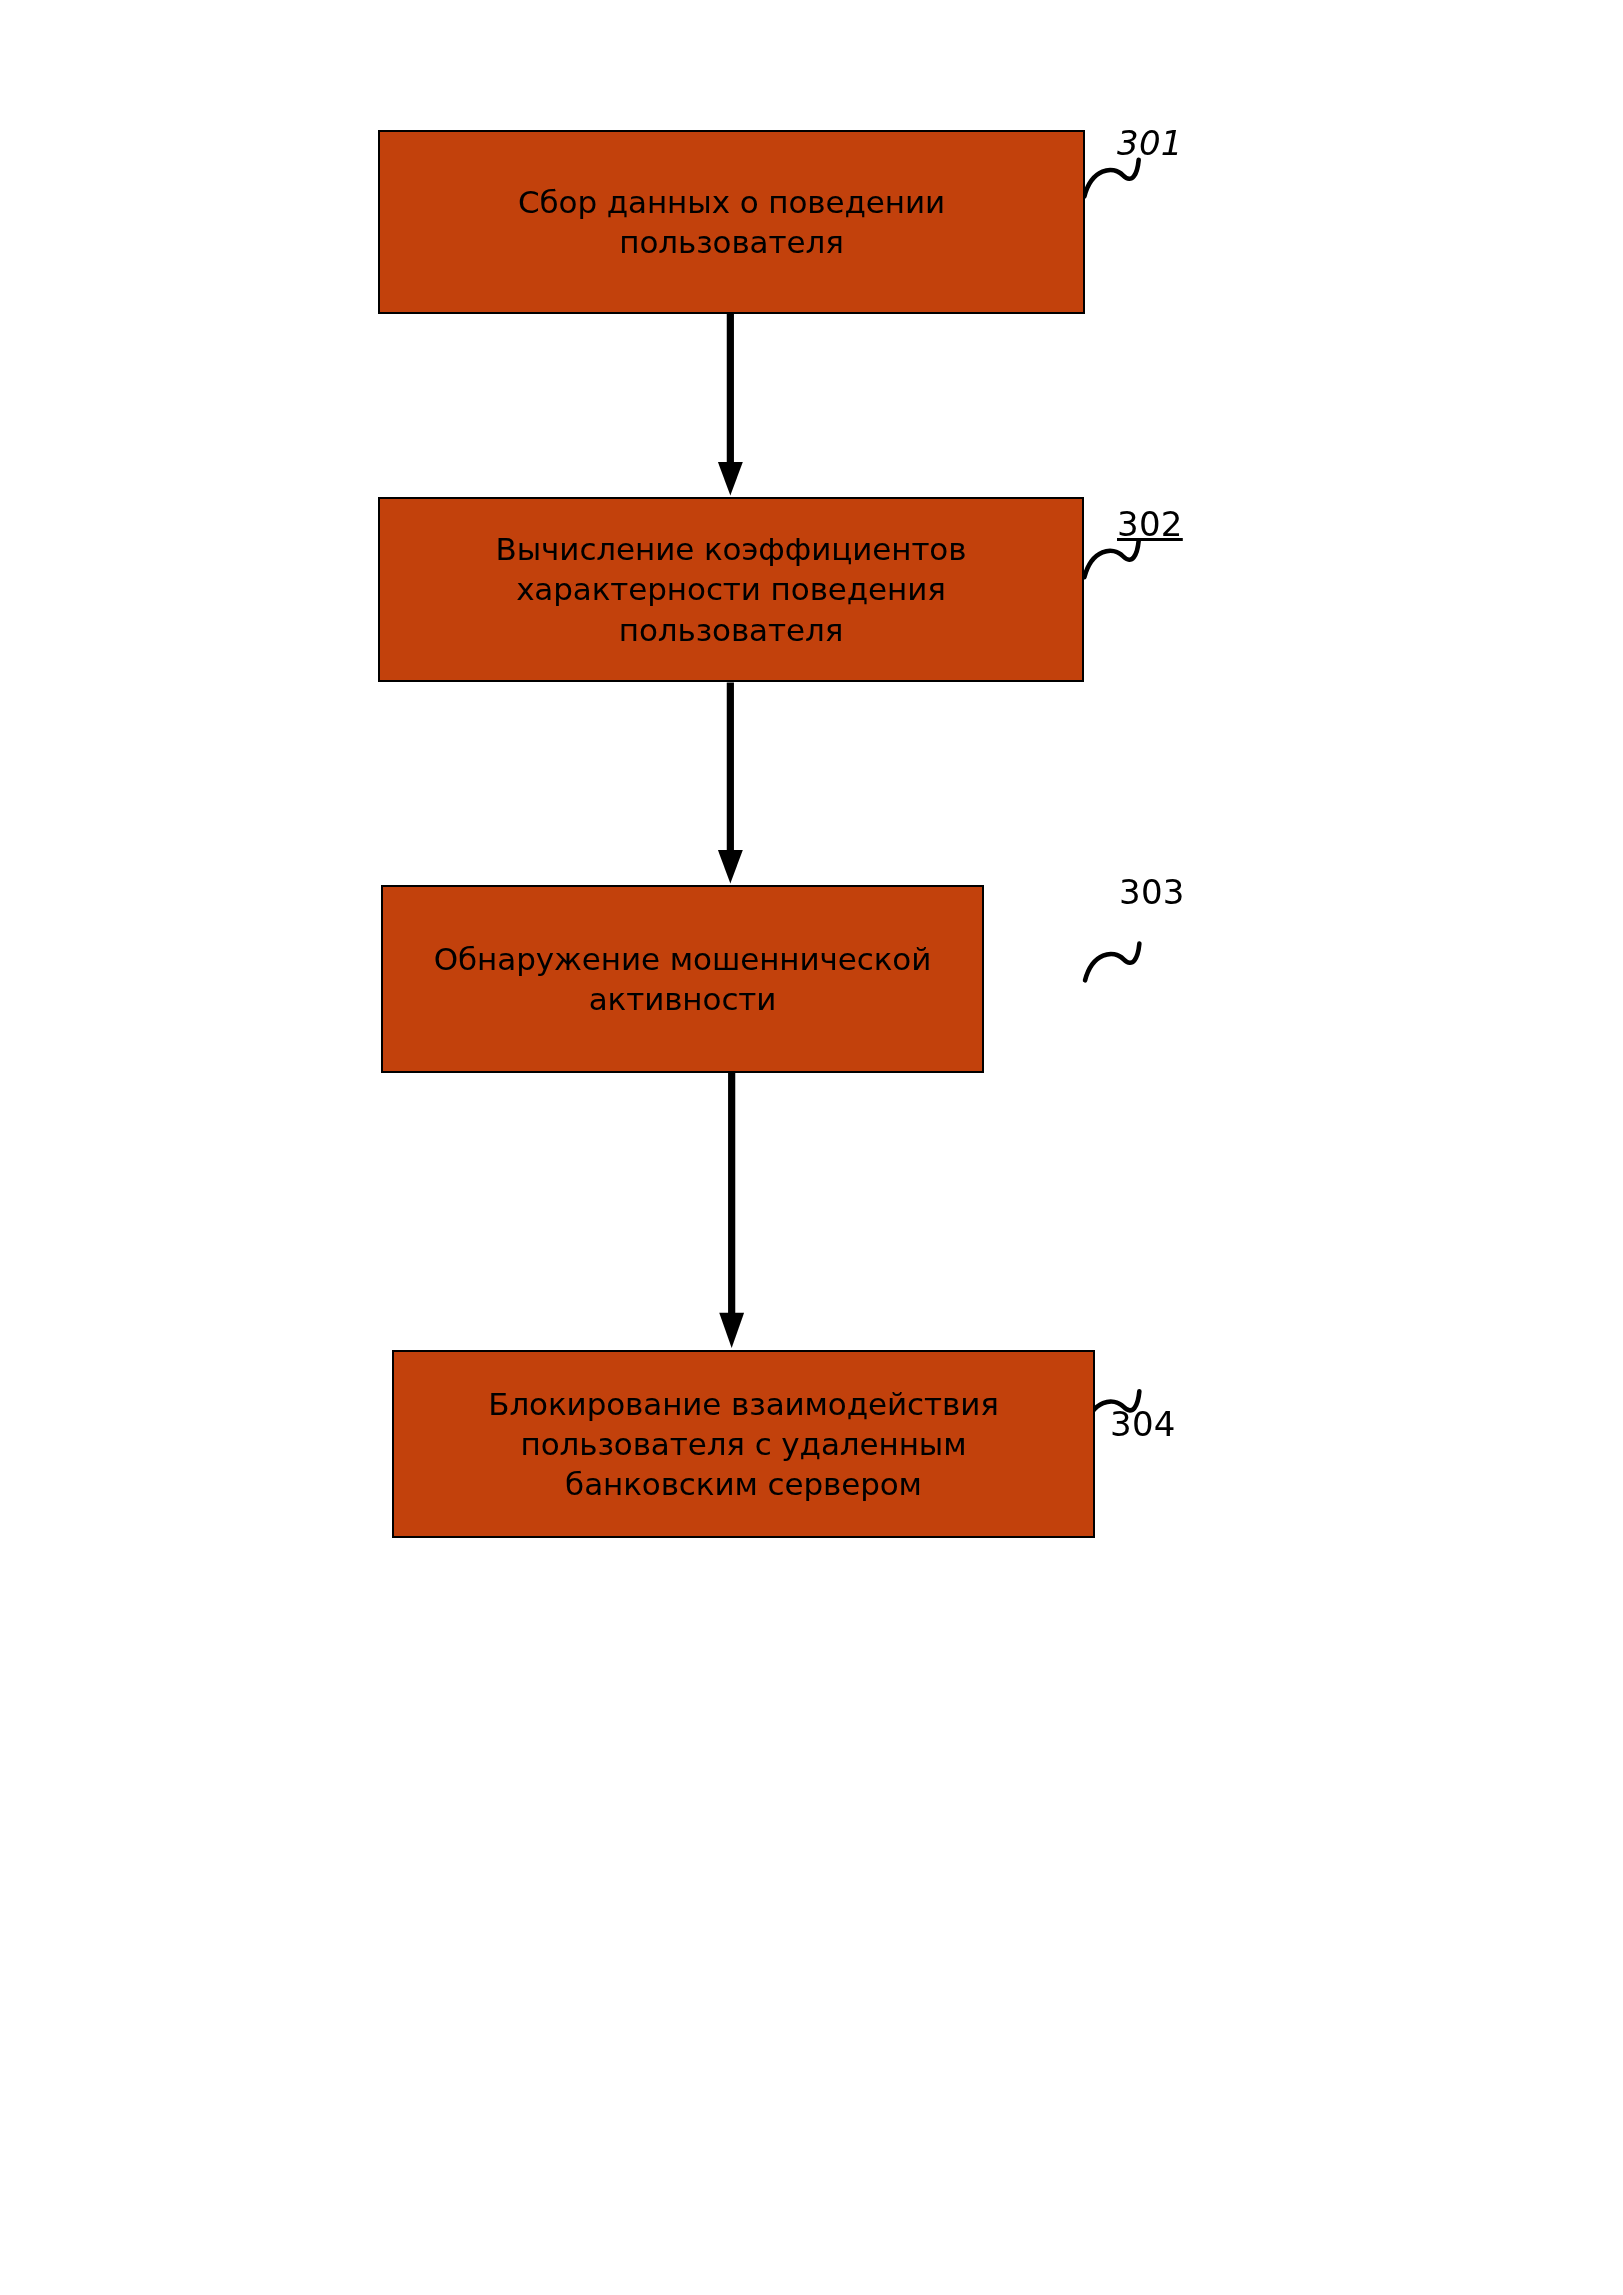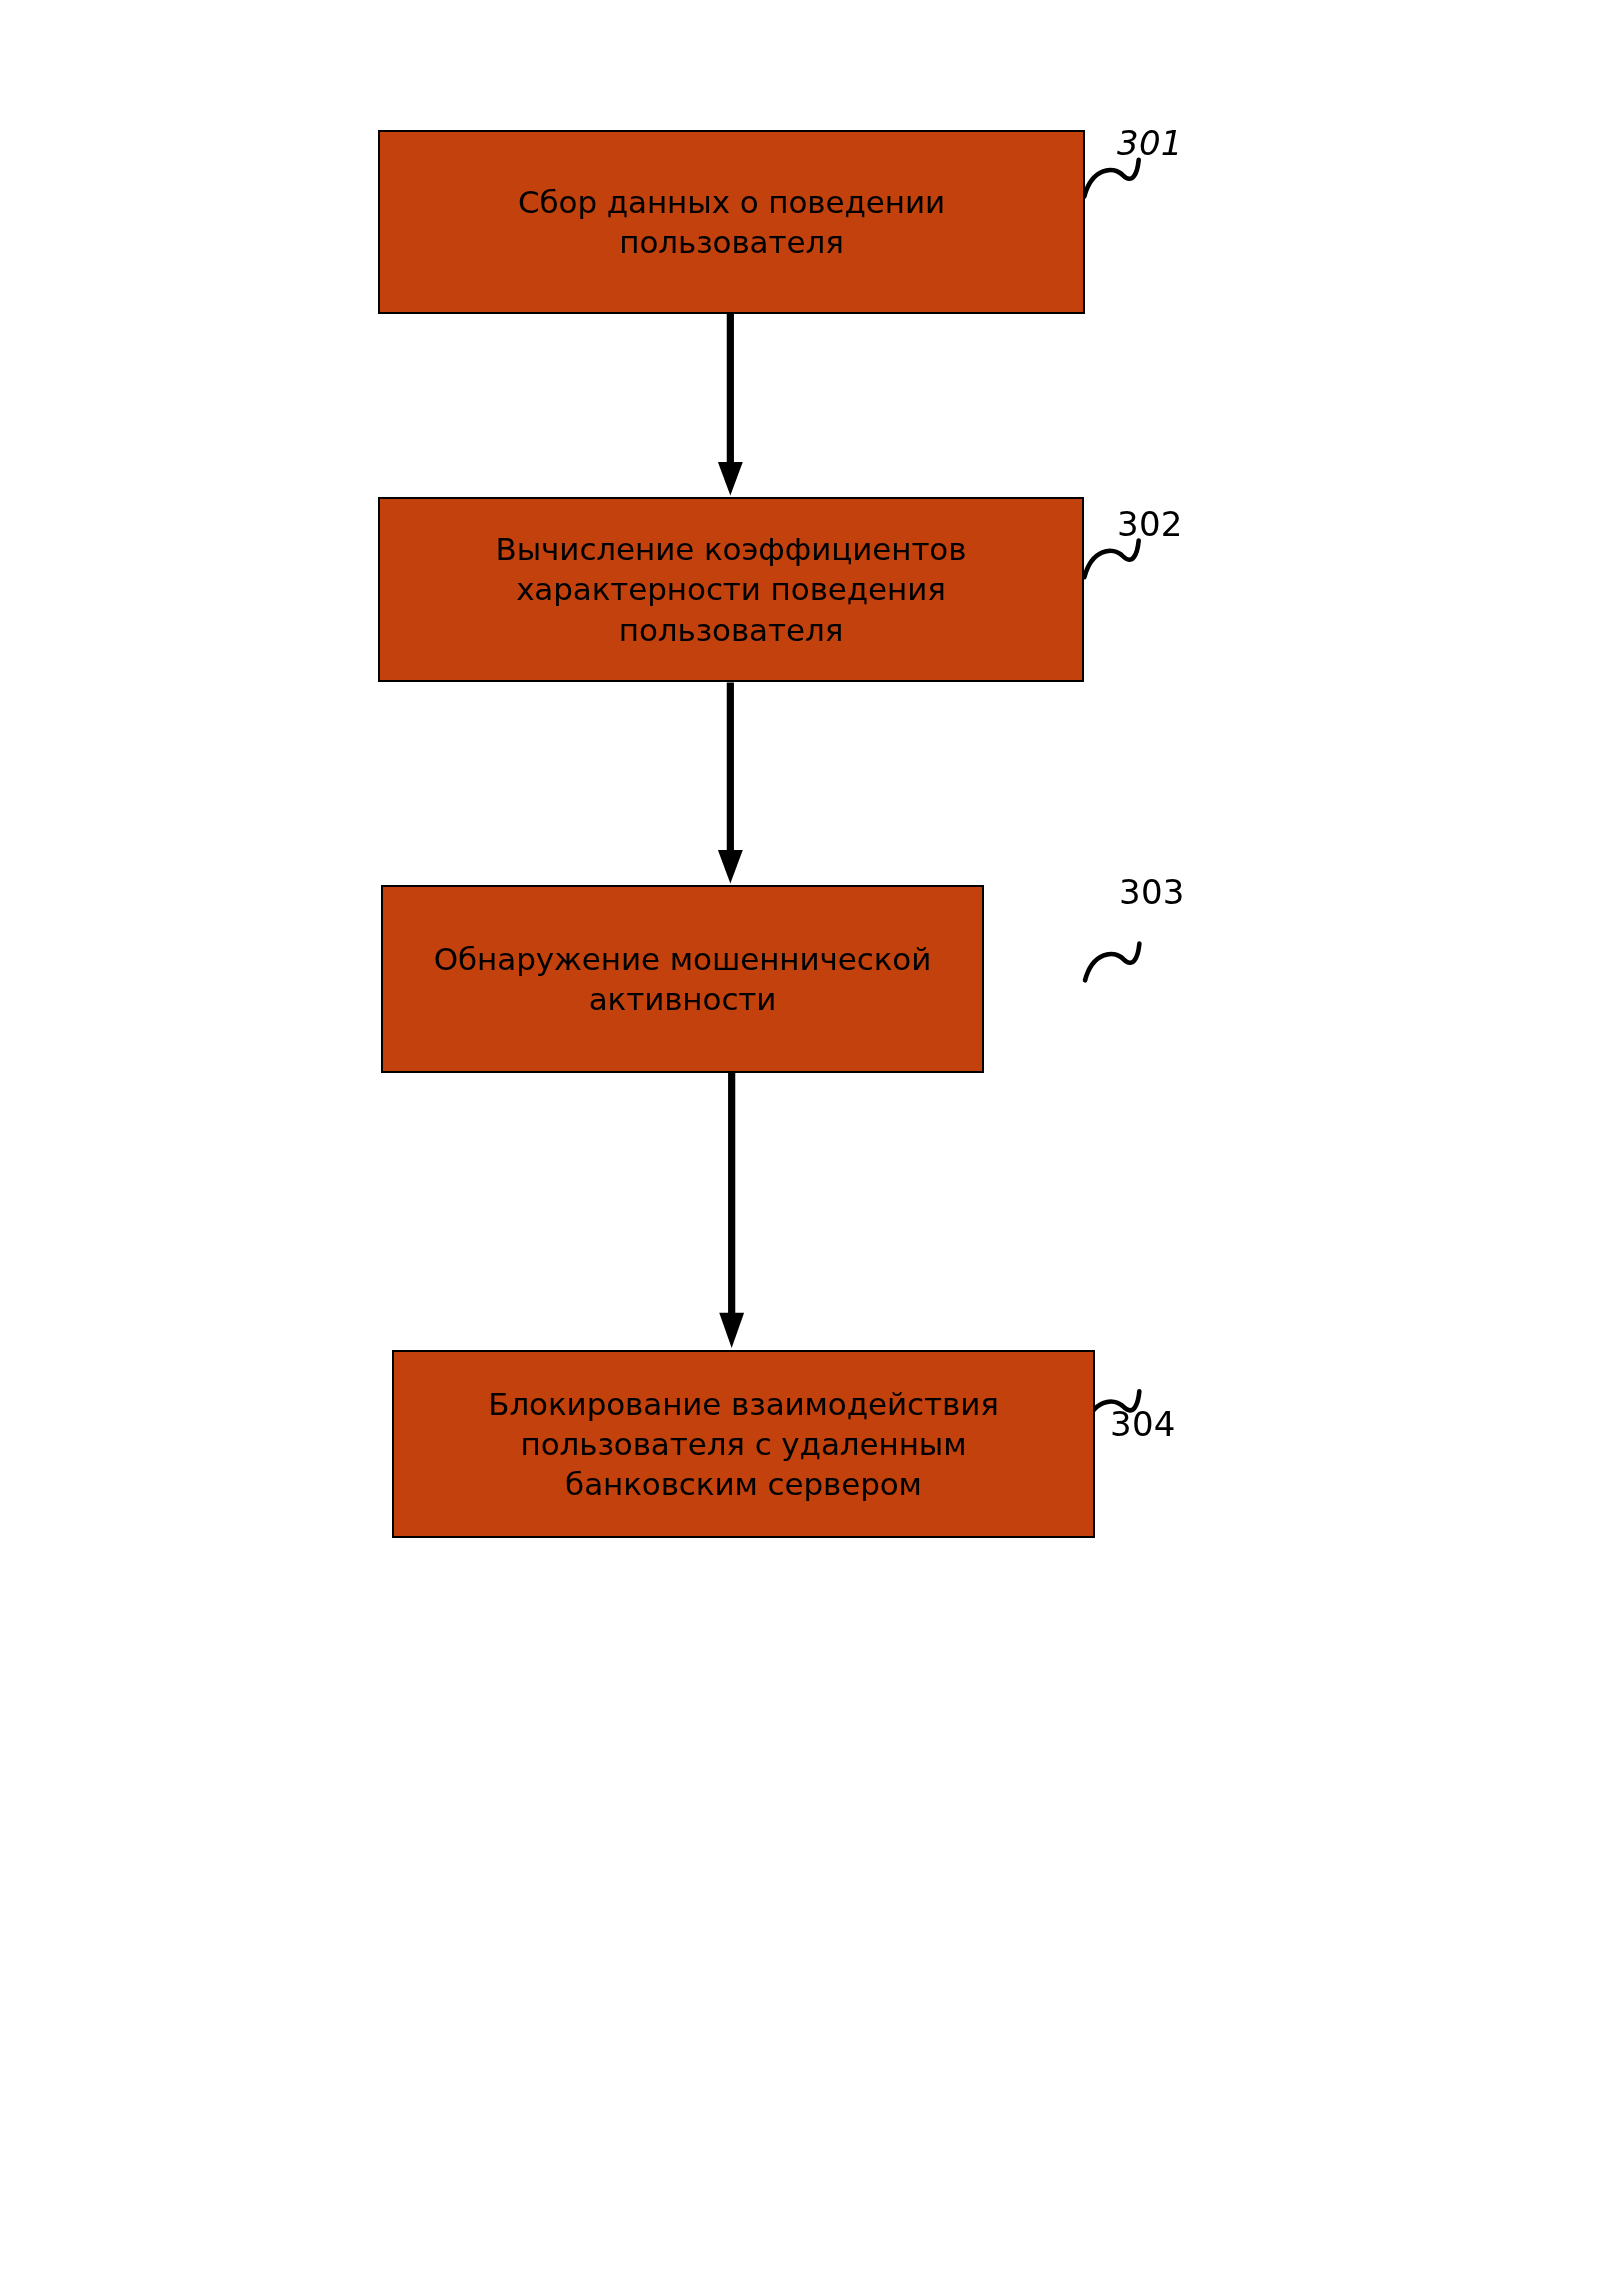--- a/index.html
+++ b/index.html
@@ -92,21 +92,21 @@
   </svg>
 
   <div class="box" style="left:378px; top:130px; width:707px; height:184px;">
     <div class="box-text">Сбор данных о поведении пользователя</div>
   </div>
   <div class="ref-label" style="left:1117px; top:123px;font-style:italic;">301</div>
 
   <div class="box" style="left:378px; top:497px; width:706px; height:185px;">
     <div class="box-text" style="max-width:655px;">Вычисление коэффициентов характерности поведения пользователя</div>
   </div>
-  <div class="ref-label" style="left:1117px; top:504px;">302</div>
+  <div class="ref-label" style="left:1117px; top:504px;text-decoration:underline;">302</div>
 
   <div class="box" style="left:381px; top:885px; width:603px; height:188px;">
     <div class="box-text" style="max-width:517px;">Обнаружение мошеннической активности</div>
   </div>
   <div class="ref-label" style="left:1119px; top:872px;text-align:right;">303</div>
 
   <div class="box" style="left:392px; top:1350px; width:703px; height:188px;">
     <div class="box-text" style="max-width:628px;">Блокирование взаимодействия пользователя с удаленным банковским сервером</div>
   </div>
   <div class="ref-label" style="left:1110px; top:1356px;margin-top:48px;">304</div>

